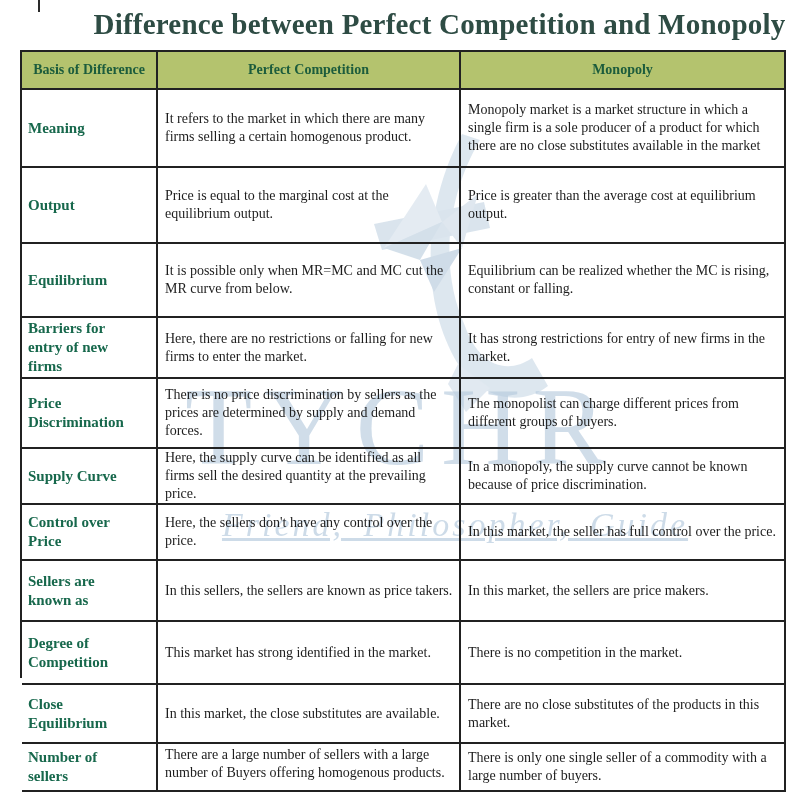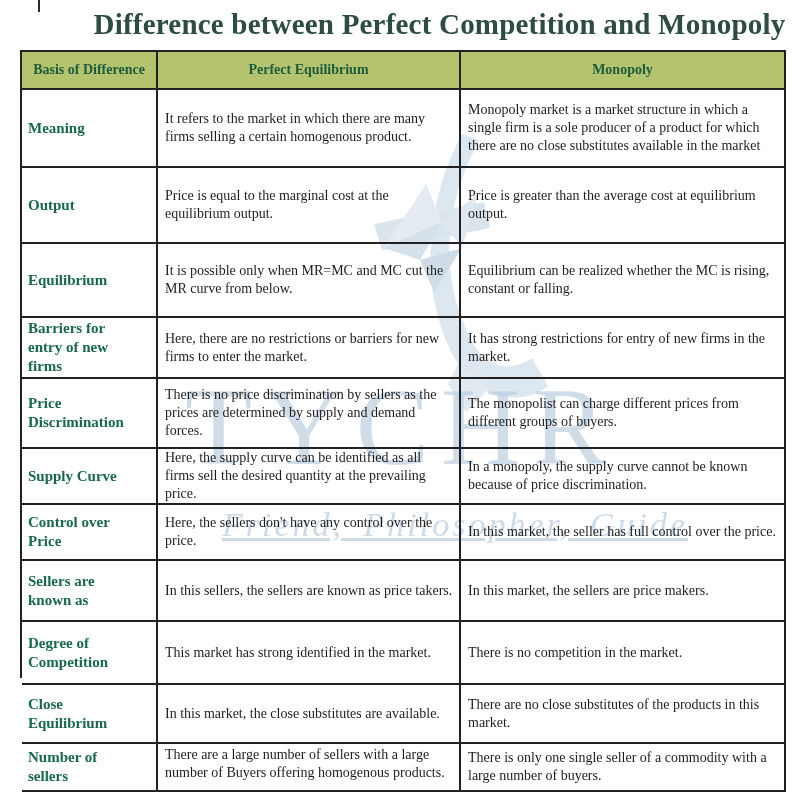--- a/index.html
+++ b/index.html
@@ -105,21 +105,21 @@
     <polygon points="96,238 128,262 104,286 86,258" fill="#c9d8e6"></polygon>
   </svg>
   <div class="wm-brand">TYCHR</div>
   <div class="wm-tagline">Friend, Philosopher, Guide</div>
 </div>
 
 <div class="cmp-table">
 
   <div class="row">
     <div class="cell c-head">Basis of Difference</div>
-    <div class="cell c-head">Perfect Equilibrium</div>
+    <div class="cell c-head">Perfect Competition</div>
     <div class="cell c-head">Monopoly</div>
   </div>
 
   <div class="row">
     <div class="cell c-basis">Meaning</div>
     <div class="cell c-body">It refers to the market in which there are many firms selling a certain homogenous product.</div>
     <div class="cell c-body">Monopoly market is a market structure in which a single firm is a sole producer of a product for which there are no close substitutes available in the market</div>
   </div>
 
   <div class="row">
@@ -129,21 +129,21 @@
   </div>
 
   <div class="row">
     <div class="cell c-basis">Equilibrium</div>
     <div class="cell c-body">It is possible only when MR=MC and MC cut the MR curve from below.</div>
     <div class="cell c-body">Equilibrium can be realized whether the MC is rising, constant or falling.</div>
   </div>
 
   <div class="row">
     <div class="cell c-basis">Barriers for entry of new firms</div>
-    <div class="cell c-body">Here, there are no restrictions or barriers for new firms to enter the market.</div>
+    <div class="cell c-body">Here, there are no restrictions or falling for new firms to enter the market.</div>
     <div class="cell c-body">It has strong restrictions for entry of new firms in the market.</div>
   </div>
 
   <div class="row">
     <div class="cell c-basis">Price Discrimination</div>
     <div class="cell c-body">There is no price discrimination by sellers as the prices are determined by supply and demand forces.</div>
     <div class="cell c-body">The monopolist can charge different prices from different groups of buyers.</div>
   </div>
 
   <div class="row">

